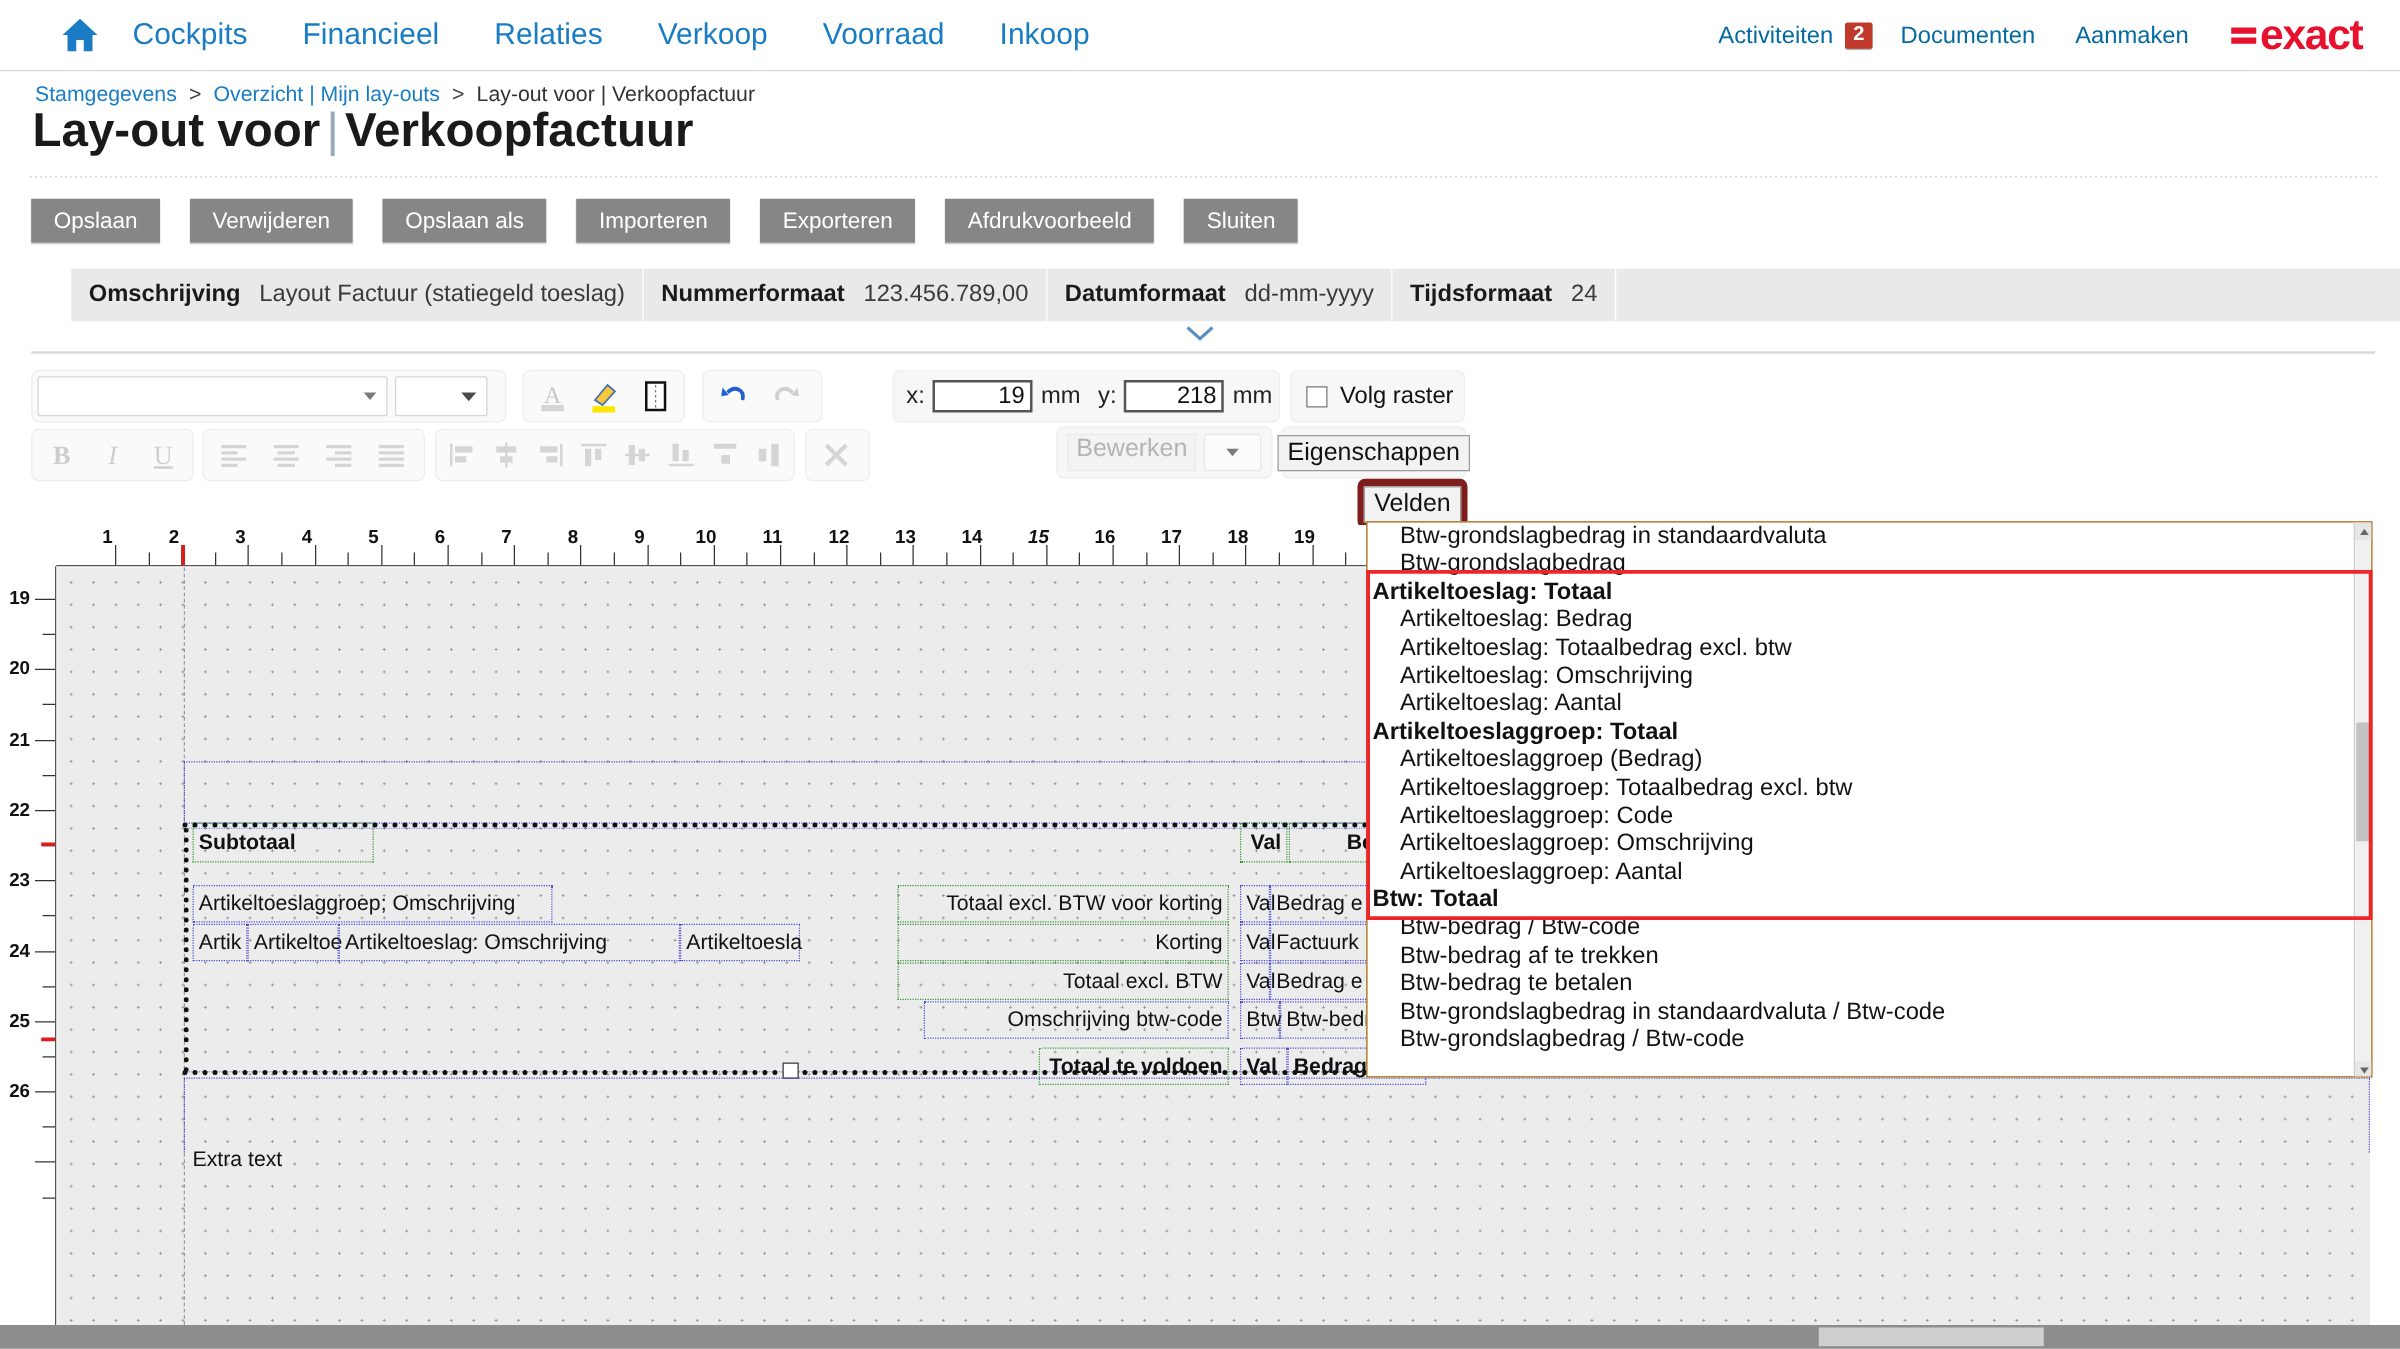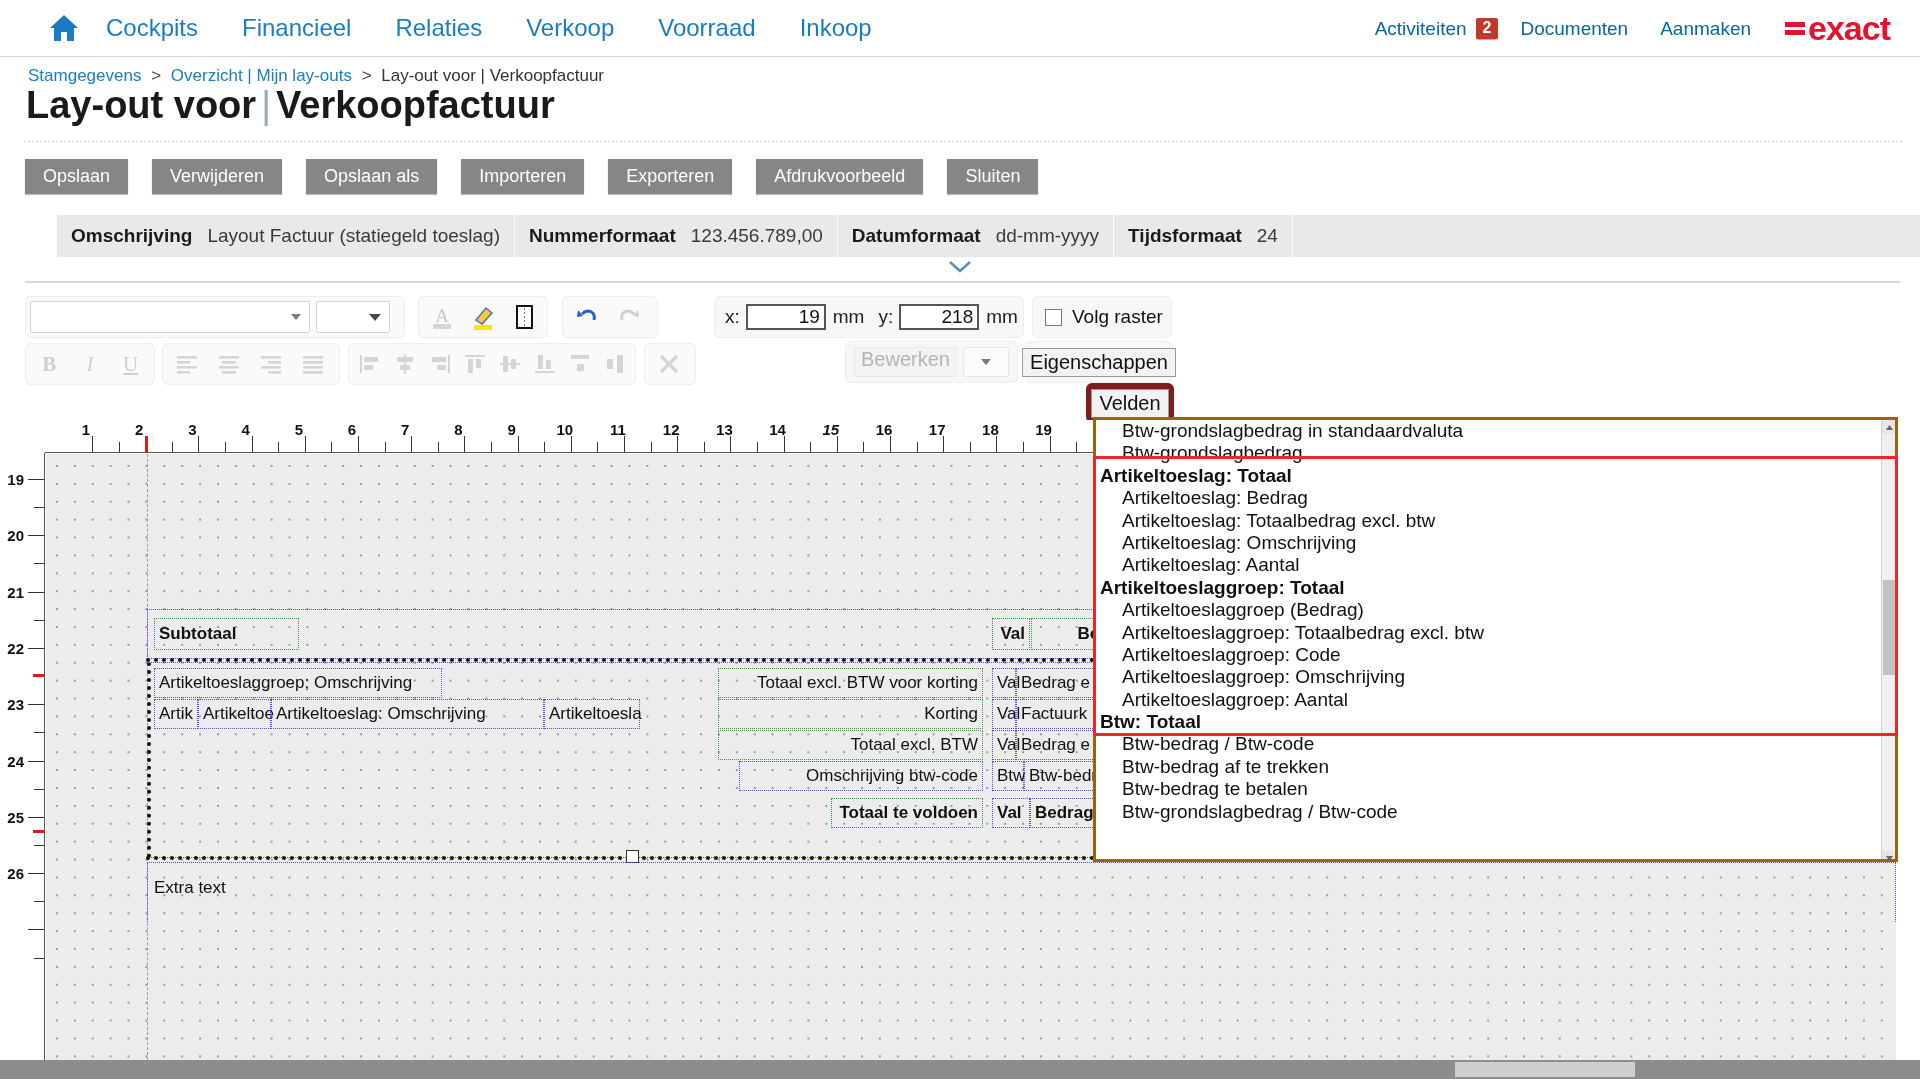--- a/index.html
+++ b/index.html
@@ -135,35 +135,35 @@
     position:absolute; left:46px; top:34px; width:1850px; height:606px;
     background:#ececec;
     background-image: radial-gradient(#9a9a9a 1px, transparent 1px);
     background-size: 17.9px 17.9px;
     background-position: 2px 3px;
   }
   #page-margin-l { position:absolute; left:101px; top:0px; width:0; height:606px; border-left:1px dashed #9b9b9b; }
 
   .lbl {
     position:absolute; font-size:17px; color:#111; white-space:nowrap;
-    display:flex; align-items:center; padding-left:4px;
+    display:flex; align-items:center; padding-left:4px;margin-top:40px;
   }
   .lbl.bluebox { border:1px dotted #5151d8; }
   .lbl.greenbox { border:1px dotted #3a9a3a; }
   .lbl.b { font-weight:bold; }
   .lbl.right { justify-content:flex-end; padding-right:4px; }
   .band { position:absolute; border:1px dotted #5151d8; }
   .bandsep { position:absolute; height:0; border-top:4px dotted #111; }
   .selhandle { position:absolute; width:13px;height:13px;background:#fff;border:1px solid #333; }
   .redmark { position:absolute; width:11px; height:3px; background:#e01b1b; }
 
   
   #fieldpanel {
     position:absolute; left:1093px; top:417px; width:805px; height:445px;
-    background:#ffffff; border:3px solid #a16207; overflow:hidden;
+    background:#ffffff; border:1px solid #a16207; overflow:hidden;
     font-size:19px; color:#111;
   }
   .fitem { height:22.4px; line-height:22.4px; padding-left:26px; white-space:nowrap; cursor:pointer; }
   .fitem.grp { font-weight:bold; padding-left:4px; }
   #field-highlight {
     position:absolute; left:1093px; top:456px; width:805px; height:280px;
     border:3px solid #f0252a; pointer-events:none;
   }
   #fieldscroll { position:absolute; right:0; top:0; width:14px; height:445px; background:#f0f0f0; border-left:1px solid #d0d0d0; cursor:pointer;}
   #fieldscroll .arrowtop, #fieldscroll .arrowbot { position:absolute; left:0; width:14px; height:14px; background:#e6e6e6; display:flex;align-items:center;justify-content:center;}
@@ -622,20 +622,21 @@
       <div class="fitem grp">Artikeltoeslaggroep: Totaal</div>
       <div class="fitem">Artikeltoeslaggroep (Bedrag)</div>
       <div class="fitem">Artikeltoeslaggroep: Totaalbedrag excl. btw</div>
       <div class="fitem">Artikeltoeslaggroep: Code</div>
       <div class="fitem">Artikeltoeslaggroep: Omschrijving</div>
       <div class="fitem">Artikeltoeslaggroep: Aantal</div>
       <div class="fitem grp">Btw: Totaal</div>
       <div class="fitem">Btw-bedrag / Btw-code</div>
       <div class="fitem">Btw-bedrag af te trekken</div>
       <div class="fitem">Btw-bedrag te betalen</div>
+      <div class="fitem">Btw-grondslagbedrag in standaardvaluta / Btw-code</div>
       <div class="fitem">Btw-grondslagbedrag / Btw-code</div>
     </div>
   <div id="fieldscroll">
     <div class="arrowtop">
         <svg width="9" height="7">
           <path d="M4.5 1 L8 6 L1 6 Z" fill="#666"></path>
         </svg>
       </div>
     <div class="thumb"></div>
     <div class="arrowbot">

